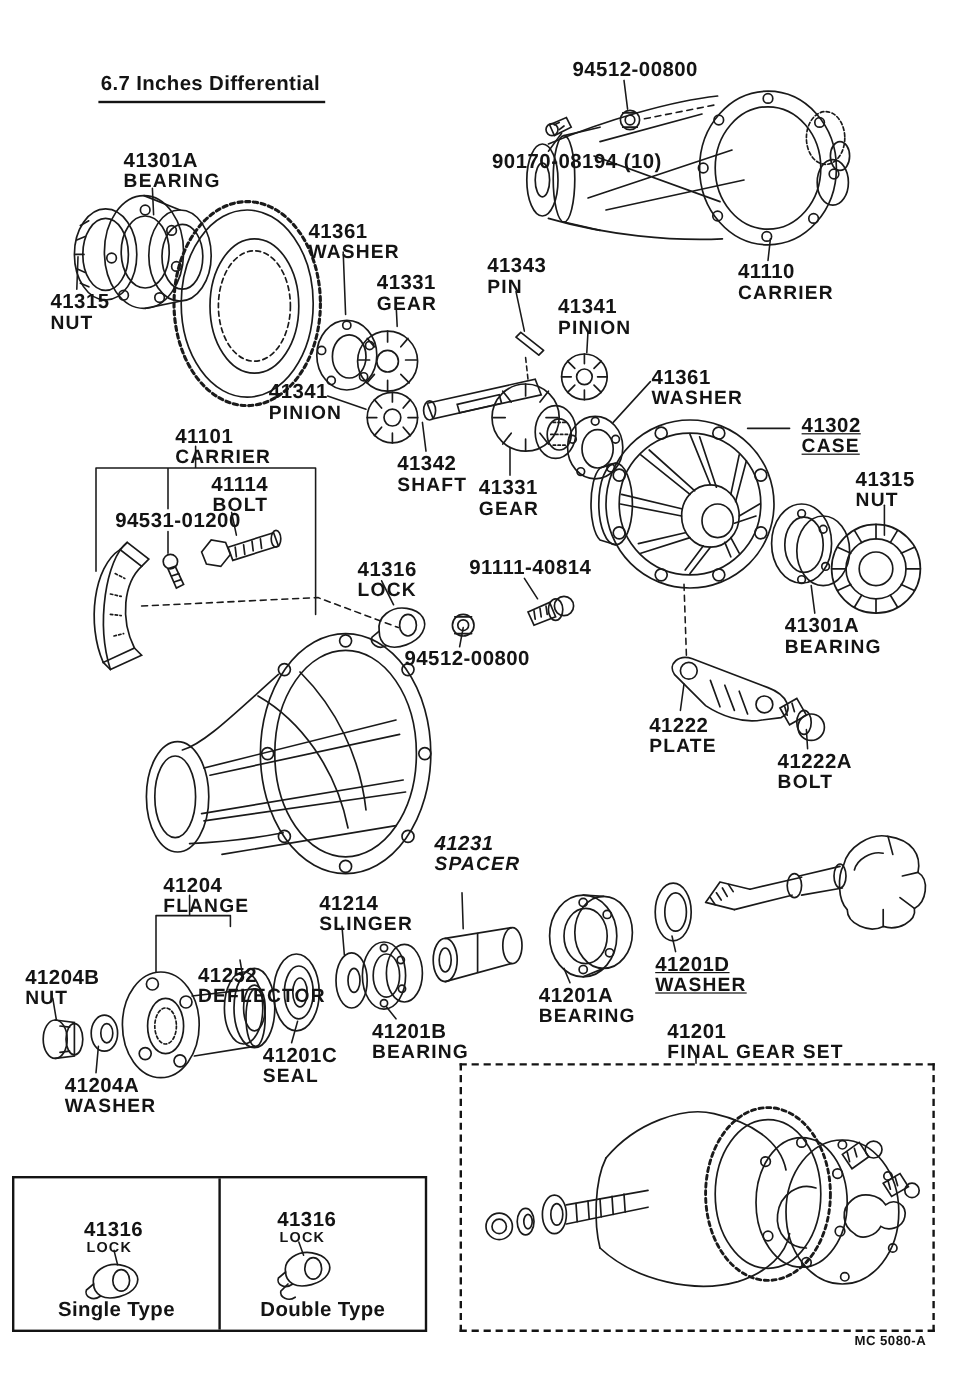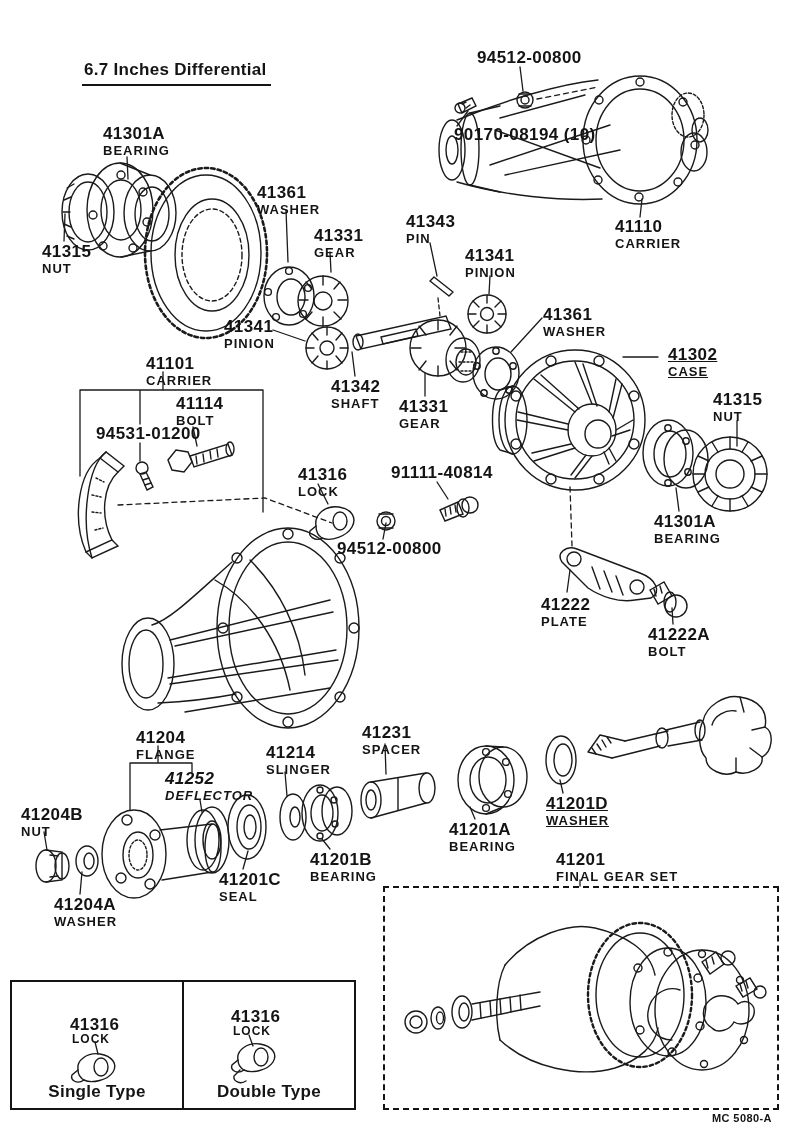--- a/index.html
+++ b/index.html
@@ -4,21 +4,21 @@
 <style>
   html,body{margin:0;padding:0;}
   body{
     width:800px;height:1144px;position:relative;background:#ffffff;
     font-family:"Liberation Sans", sans-serif;color:#141414;overflow:hidden;
   }
   #art{position:absolute;left:0;top:0;}
   .layer{position:absolute;left:0;top:0;width:800px;height:1144px;}
   .plabel{position:absolute;line-height:1;white-space:nowrap;}
   .pnum{font-size:17px;font-weight:bold;letter-spacing:.4px;}
-  .pname{font-size:13px;font-weight:bold;letter-spacing:1px;margin-top:2px;}
+  .pname{font-size:16px;font-weight:bold;letter-spacing:1px;margin-top:2px;}
   .title{
     position:absolute;left:82px;top:60px;font-size:17px;font-weight:bold;
     letter-spacing:.3px;border-bottom:2px solid #141414;padding:0 4px 4px 2px;
   }
   .dash-box{
     position:absolute;left:383px;top:886px;width:392px;height:220px;
     border:2px dashed #141414;
   }
   .legend-box{
     position:absolute;left:10px;top:980px;width:342px;height:126px;
@@ -444,21 +444,21 @@
 </svg>
 
 <div class="dash-box"></div>
 
 <div class="title">6.7 Inches Differential</div>
 
 <div class="layer">
     <div class="plabel" style="left: 477px; top: 49px;">
       <div class="pnum">94512-00800</div>
     </div>
-    <div class="plabel" style="left: 410px; top: 126px; margin-left: 44px;">
+    <div class="plabel" style="left: 410px; top: 126px;">
       <div class="pnum">90170-08194 (10)</div>
     </div>
     <div class="plabel" style="left: 615px; top: 218px;">
       <div class="pnum">41110</div>
       <div class="pname">CARRIER</div>
     </div>
     <div class="plabel" style="left: 103px; top: 125px;">
       <div class="pnum">41301A</div>
       <div class="pname">BEARING</div>
     </div>
@@ -507,21 +507,21 @@
       <div class="pname">NUT</div>
     </div>
     <div class="plabel" style="left: 654px; top: 513px;">
       <div class="pnum">41301A</div>
       <div class="pname">BEARING</div>
     </div>
     <div class="plabel" style="left: 146px; top: 355px;">
       <div class="pnum">41101</div>
       <div class="pname">CARRIER</div>
     </div>
-    <div class="plabel" style="left: 176px; top: 395px;">
+    <div class="plabel" style="left: 176px; top: 395px; text-align: right;">
       <div class="pnum">41114</div>
       <div class="pname">BOLT</div>
     </div>
     <div class="plabel" style="left: 96px; top: 425px;">
       <div class="pnum">94531-01200</div>
     </div>
     <div class="plabel" style="left: 298px; top: 466px;">
       <div class="pnum">41316</div>
       <div class="pname">LOCK</div>
     </div>
@@ -536,41 +536,41 @@
       <div class="pname">PLATE</div>
     </div>
     <div class="plabel" style="left: 648px; top: 626px;">
       <div class="pnum">41222A</div>
       <div class="pname">BOLT</div>
     </div>
     <div class="plabel" style="left: 136px; top: 729px;">
       <div class="pnum">41204</div>
       <div class="pname">FLANGE</div>
     </div>
-    <div class="plabel" style="left: 165px; top: 770px; font-style: italic;">
+    <div class="plabel" style="left: 165px; top: 804px;">
       <div class="pnum">41252</div>
       <div class="pname">DEFLECTOR</div>
     </div>
     <div class="plabel" style="left: 266px; top: 744px;">
       <div class="pnum">41214</div>
       <div class="pname">SLINGER</div>
     </div>
     <div class="plabel" style="left: 21px; top: 806px;">
       <div class="pnum">41204B</div>
       <div class="pname">NUT</div>
     </div>
     <div class="plabel" style="left: 54px; top: 896px;">
       <div class="pnum">41204A</div>
       <div class="pname">WASHER</div>
     </div>
     <div class="plabel" style="left: 219px; top: 871px;">
       <div class="pnum">41201C</div>
       <div class="pname">SEAL</div>
     </div>
-    <div class="plabel" style="left: 362px; top: 724px;">
+    <div class="plabel" style="left: 362px; top: 694px; font-style: italic;">
       <div class="pnum">41231</div>
       <div class="pname">SPACER</div>
     </div>
     <div class="plabel" style="left: 310px; top: 851px;">
       <div class="pnum">41201B</div>
       <div class="pname">BEARING</div>
     </div>
     <div class="plabel" style="left: 449px; top: 821px;">
       <div class="pnum">41201A</div>
       <div class="pname">BEARING</div>

